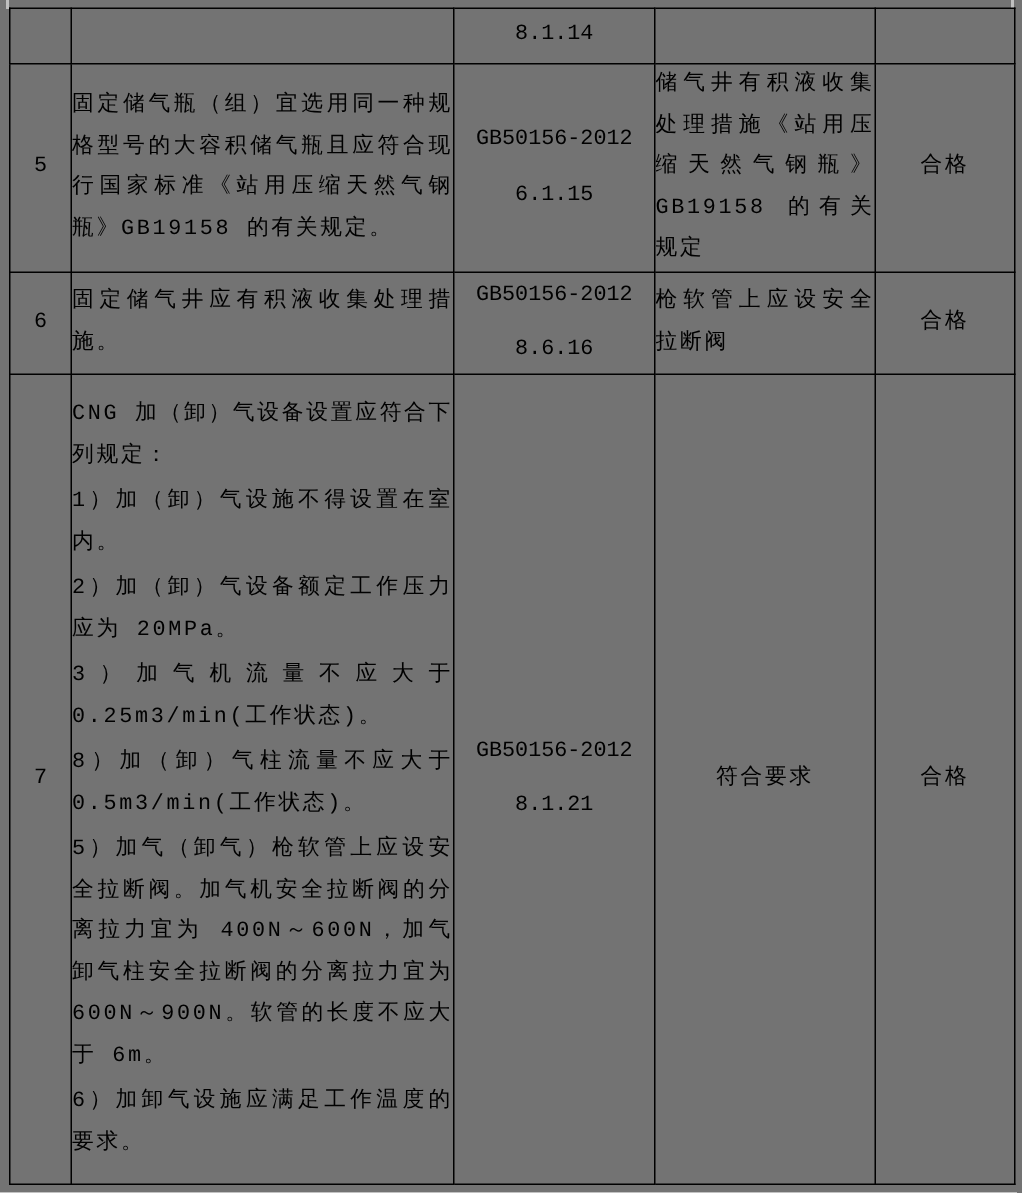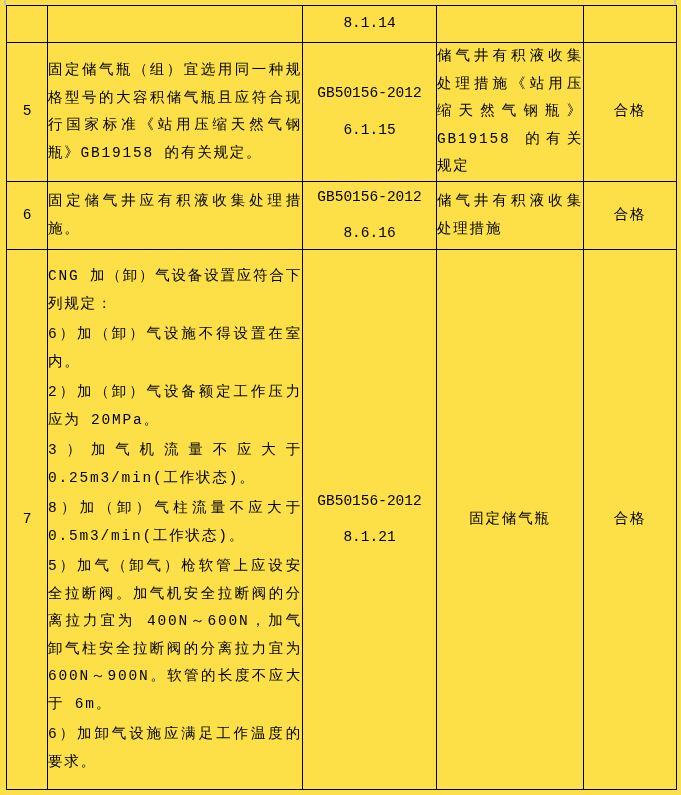--- a/index.html
+++ b/index.html
@@ -4,21 +4,21 @@
 <style>
   html, body {
     margin: 0;
     padding: 0;
     background: #ffffff;
   }
   .page {
     position: relative;
     width: 681px;
     height: 795px;
-    background: #fde047;
+    background: #737373;
     overflow: hidden;
     font-family: "Liberation Mono", "DejaVu Sans Mono", monospace;
     color: #000000;
   }
   
   .edge-artifact {
     position: absolute;
     top: 0;
     width: 2px;
     height: 6px;
@@ -130,46 +130,46 @@
         <span>6</span>
       </td>
       <td class="desc">
         <p>固定储气井应有积液收集处理措施。</p>
       </td>
       <td class="std">
         <p class="code">GB50156-2012</p>
         <p>8.6.16</p>
       </td>
       <td class="finding">
-        <span>储气井有积液收集处理措施</span>
+        <span>枪软管上应设安全拉断阀</span>
       </td>
       <td class="result">
         <span>合格</span>
       </td>
     </tr>
 
     <tr style="height:540px">
       <td class="num">
         <span>7</span>
       </td>
       <td class="desc">
         <p>CNG 加（卸）气设备设置应符合下列规定：</p>
-        <p>6）加（卸）气设施不得设置在室内。</p>
+        <p>1）加（卸）气设施不得设置在室内。</p>
         <p>2）加（卸）气设备额定工作压力应为 20MPa。</p>
         <p>3）加气机流量不应大于 0.25m3/min(工作状态)。</p>
         <p>8）加（卸）气柱流量不应大于 0.5m3/min(工作状态)。</p>
         <p>5）加气（卸气）枪软管上应设安全拉断阀。加气机安全拉断阀的分离拉力宜为 400N～600N，加气卸气柱安全拉断阀的分离拉力宜为 600N～900N。软管的长度不应大于 6m。</p>
         <p>6）加卸气设施应满足工作温度的要求。</p>
       </td>
       <td class="std">
         <p class="code">GB50156-2012</p>
         <p>8.1.21</p>
       </td>
       <td class="finding center">
-        <span>固定储气瓶</span>
+        <span>符合要求</span>
       </td>
       <td class="result">
         <span>合格</span>
       </td>
     </tr>
 
   </tbody>
     </table>
 </div>
 

